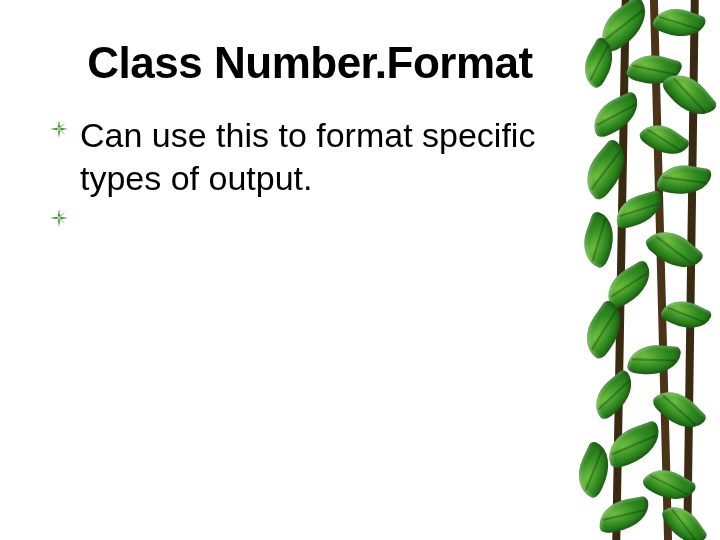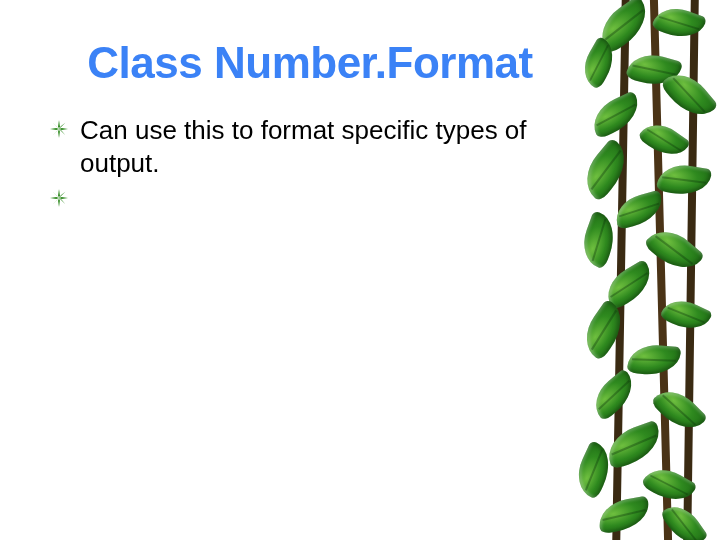--- a/index.html
+++ b/index.html
@@ -12,34 +12,34 @@
   .slide {
     width: 720px;
     height: 540px;
     position: relative;
     padding: 40px 150px 40px 50px;
   }
   .title {
     font-family: "Arial Black", Arial, sans-serif;
     font-weight: 900;
     font-size: 44px;
-    color: #3b82f6;
+    color: #000000;
     text-align: center;
     margin-bottom: 28px;
     line-height: 1.05;
     letter-spacing: -0.5px;
   }
   .bullets {
     list-style: none;
     padding-left: 0;
   }
   .bullets li {
     position: relative;
     padding-left: 30px;
-    font-size: 26px;
+    font-size: 34px;
     color: #000;
     line-height: 1.25;
     margin-bottom: 4px;
   }
   .bullet-icon {
     position: absolute;
     left: 0;
     top: 6px;
     width: 18px;
     height: 18px;

